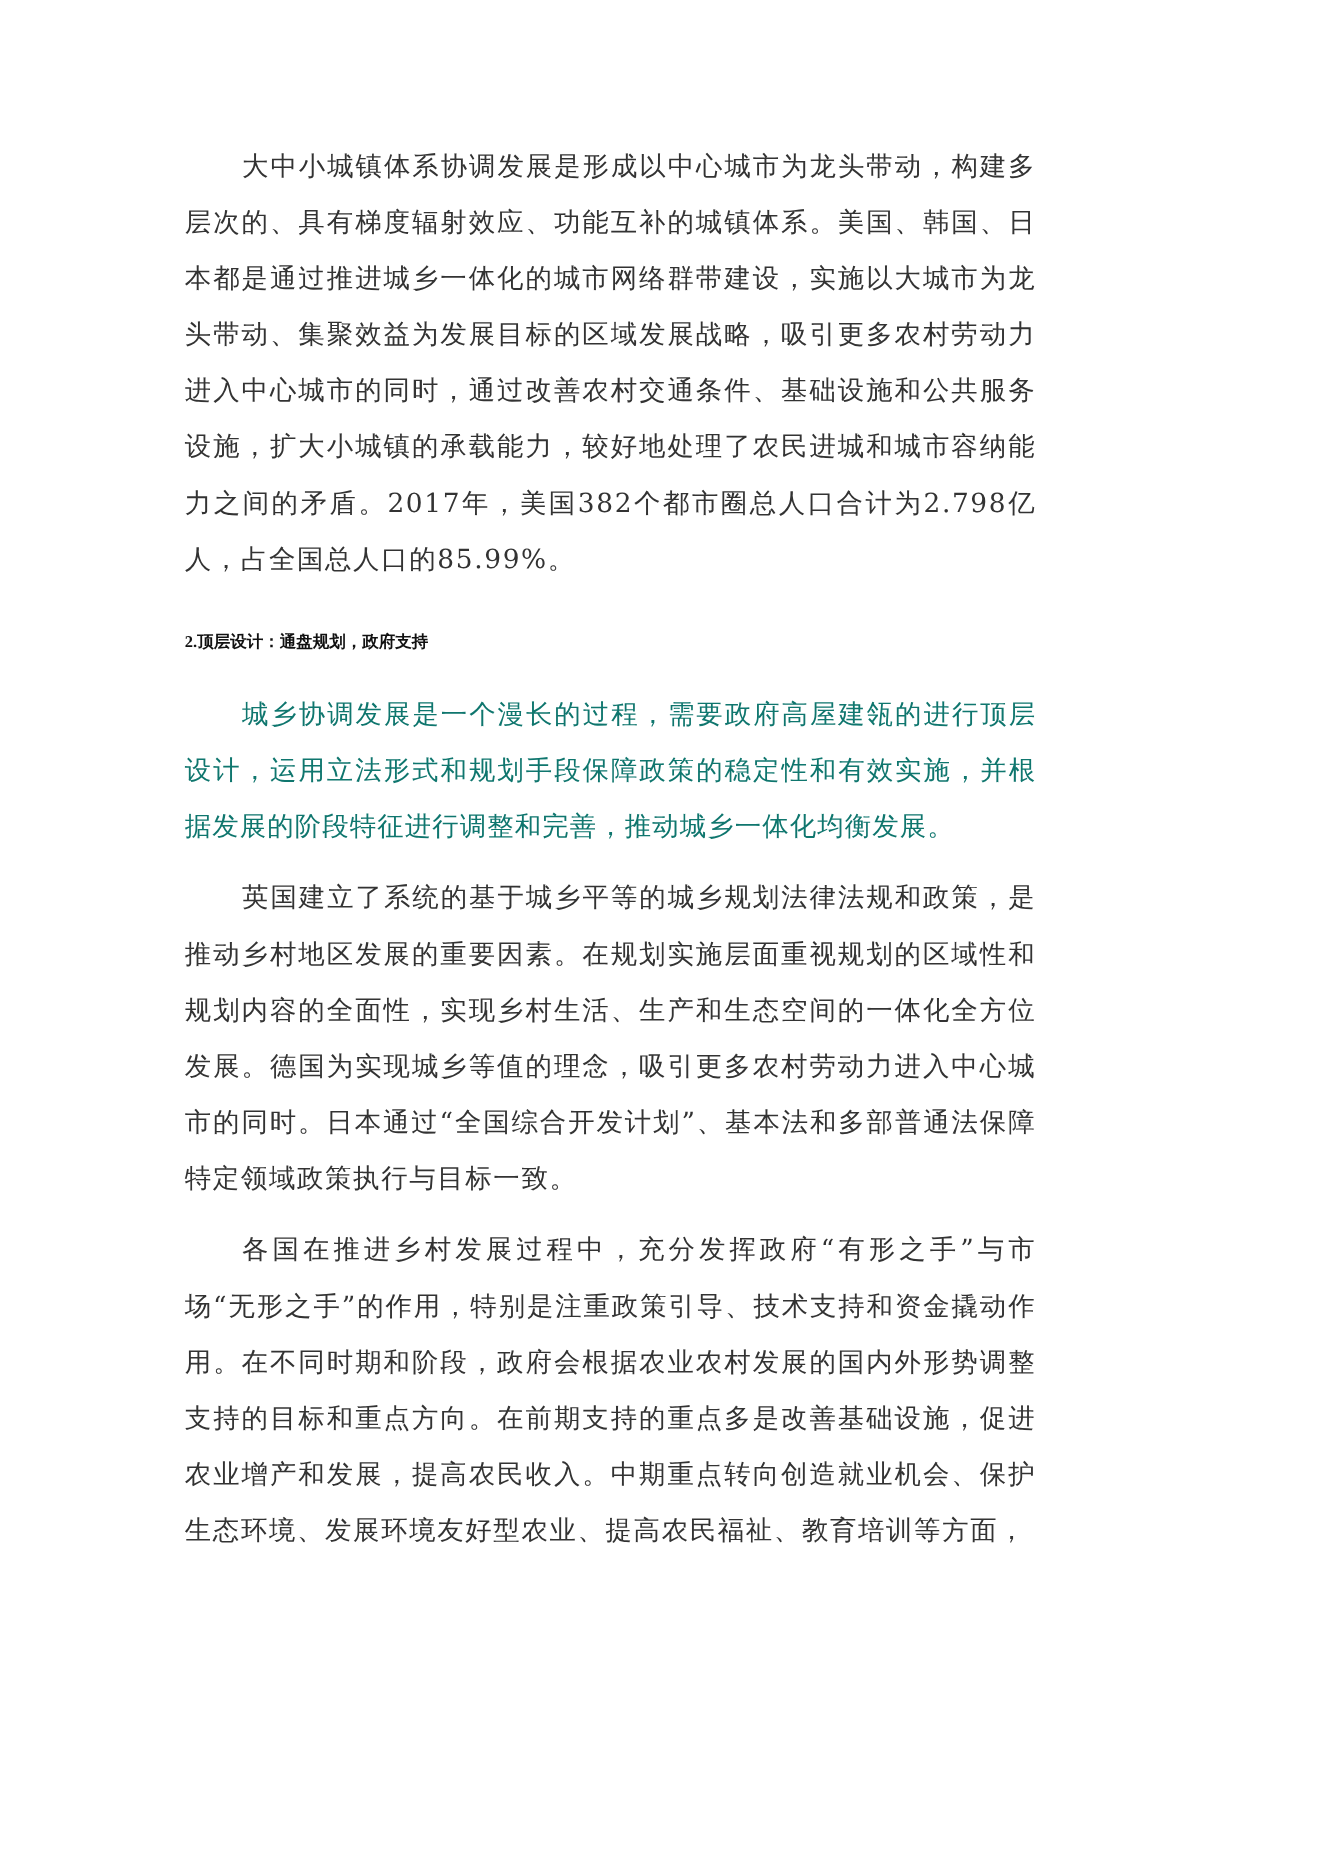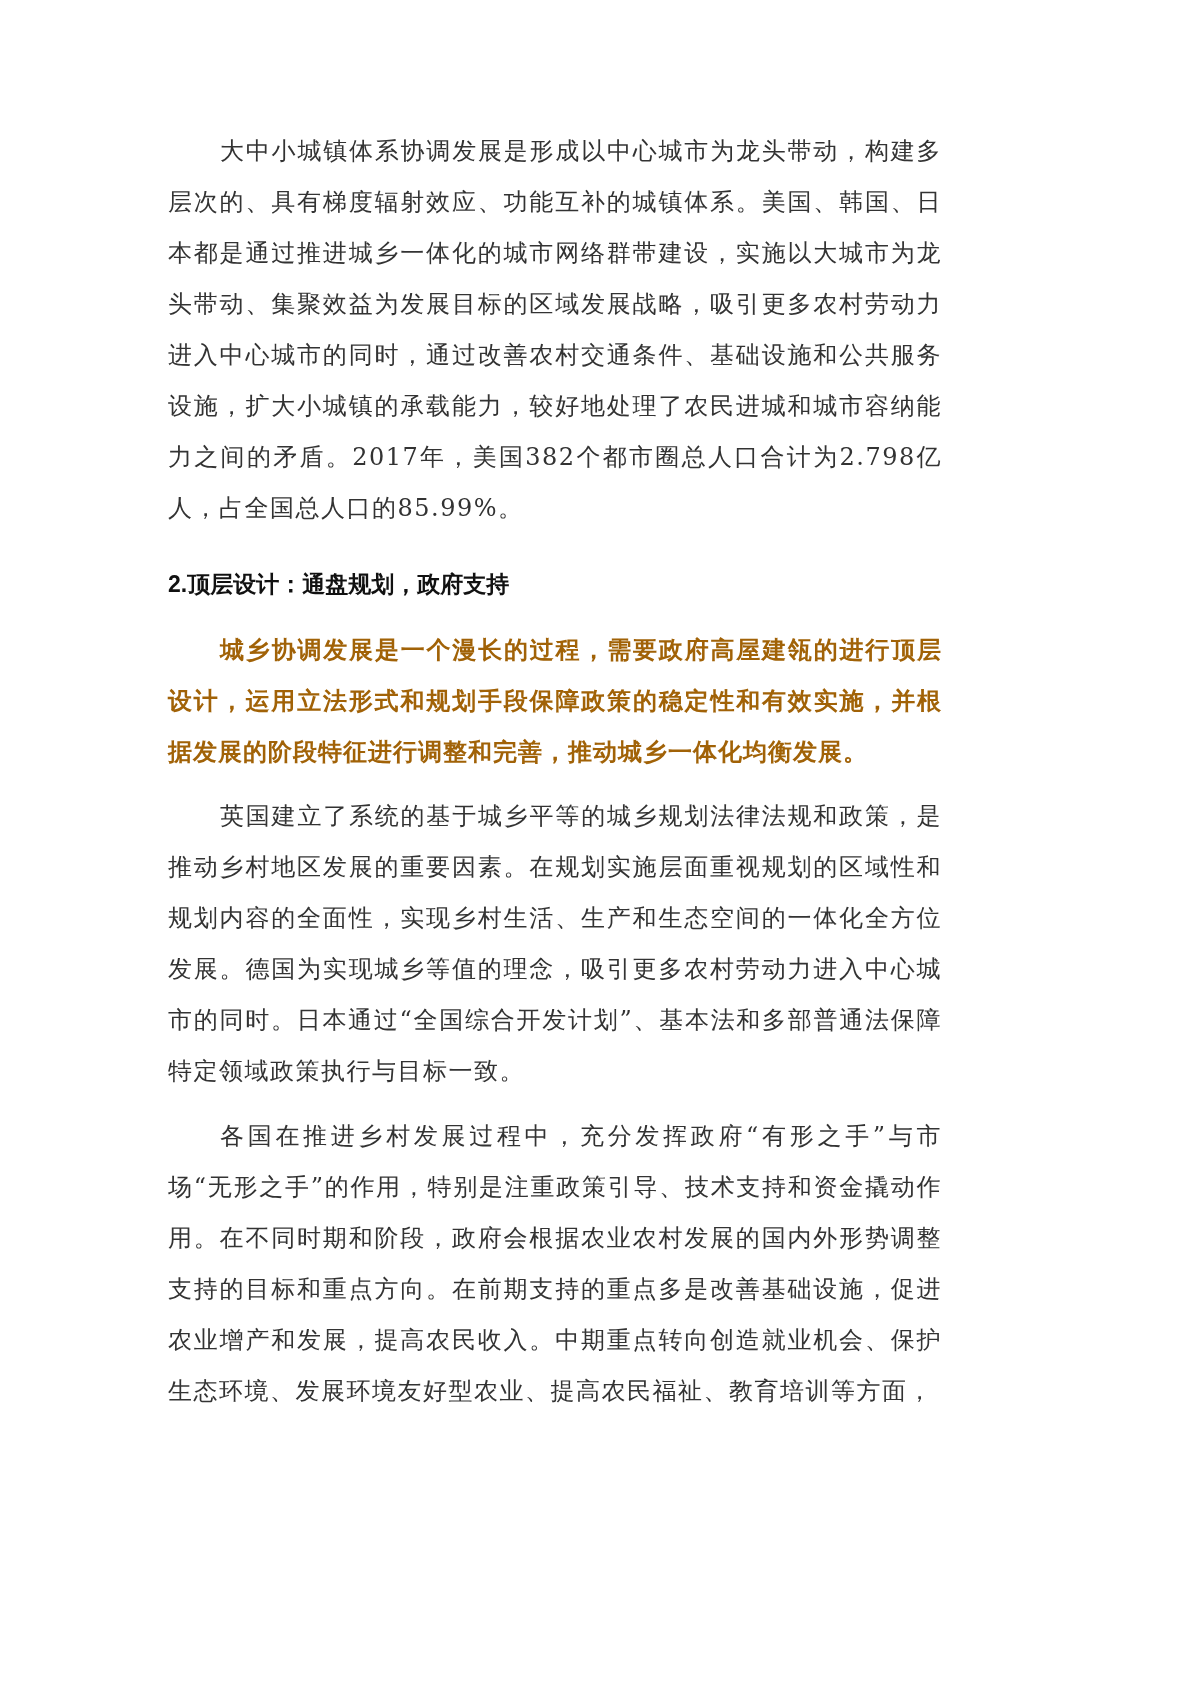--- a/index.html
+++ b/index.html
@@ -7,24 +7,24 @@
   .page {
     position: absolute; left: 168px; top: 126px; width: 774px;
     font-family: "DejaVu Serif", "Liberation Serif", serif;
     color: #222; font-size: 24px;
   }
   .para {
     margin: 0; line-height: 51px; text-indent: 52px;
     text-align: justify; letter-spacing: 1.5px;
   }
   .para.regular { font-weight: normal; color: #333; }
-  .para.bold { font-weight: bold; color: #a16207; letter-spacing: 1px; }
+  .para.bold { font-weight: normal; color: #0f766e; letter-spacing: 1px; }
   .heading {
-    margin: 0; font-weight: bold; font-size: 23px; line-height: 51px;
-    color: #111; font-family: Liberation Sans, sans-serif;
+    margin: 0; font-weight: bold; font-size: 15px; line-height: 51px;
+    color: #111; font-family: Liberation Serif, serif;
   }
   .gap-s { height: 25px; }
   .gap-m { height: 14px; }
 </style>
 </head>
 <body>
 
 <div class="page">
   <p class="para regular">大中小城镇体系协调发展是形成以中心城市为龙头带动，构建多层次的、具有梯度辐射效应、功能互补的城镇体系。美国、韩国、日本都是通过推进城乡一体化的城市网络群带建设，实施以大城市为龙头带动、集聚效益为发展目标的区域发展战略，吸引更多农村劳动力进入中心城市的同时，通过改善农村交通条件、基础设施和公共服务设施，扩大小城镇的承载能力，较好地处理了农民进城和城市容纳能力之间的矛盾。2017年，美国382个都市圈总人口合计为2.798亿人，占全国总人口的85.99%。</p>
   <div class="gap-s"></div>

